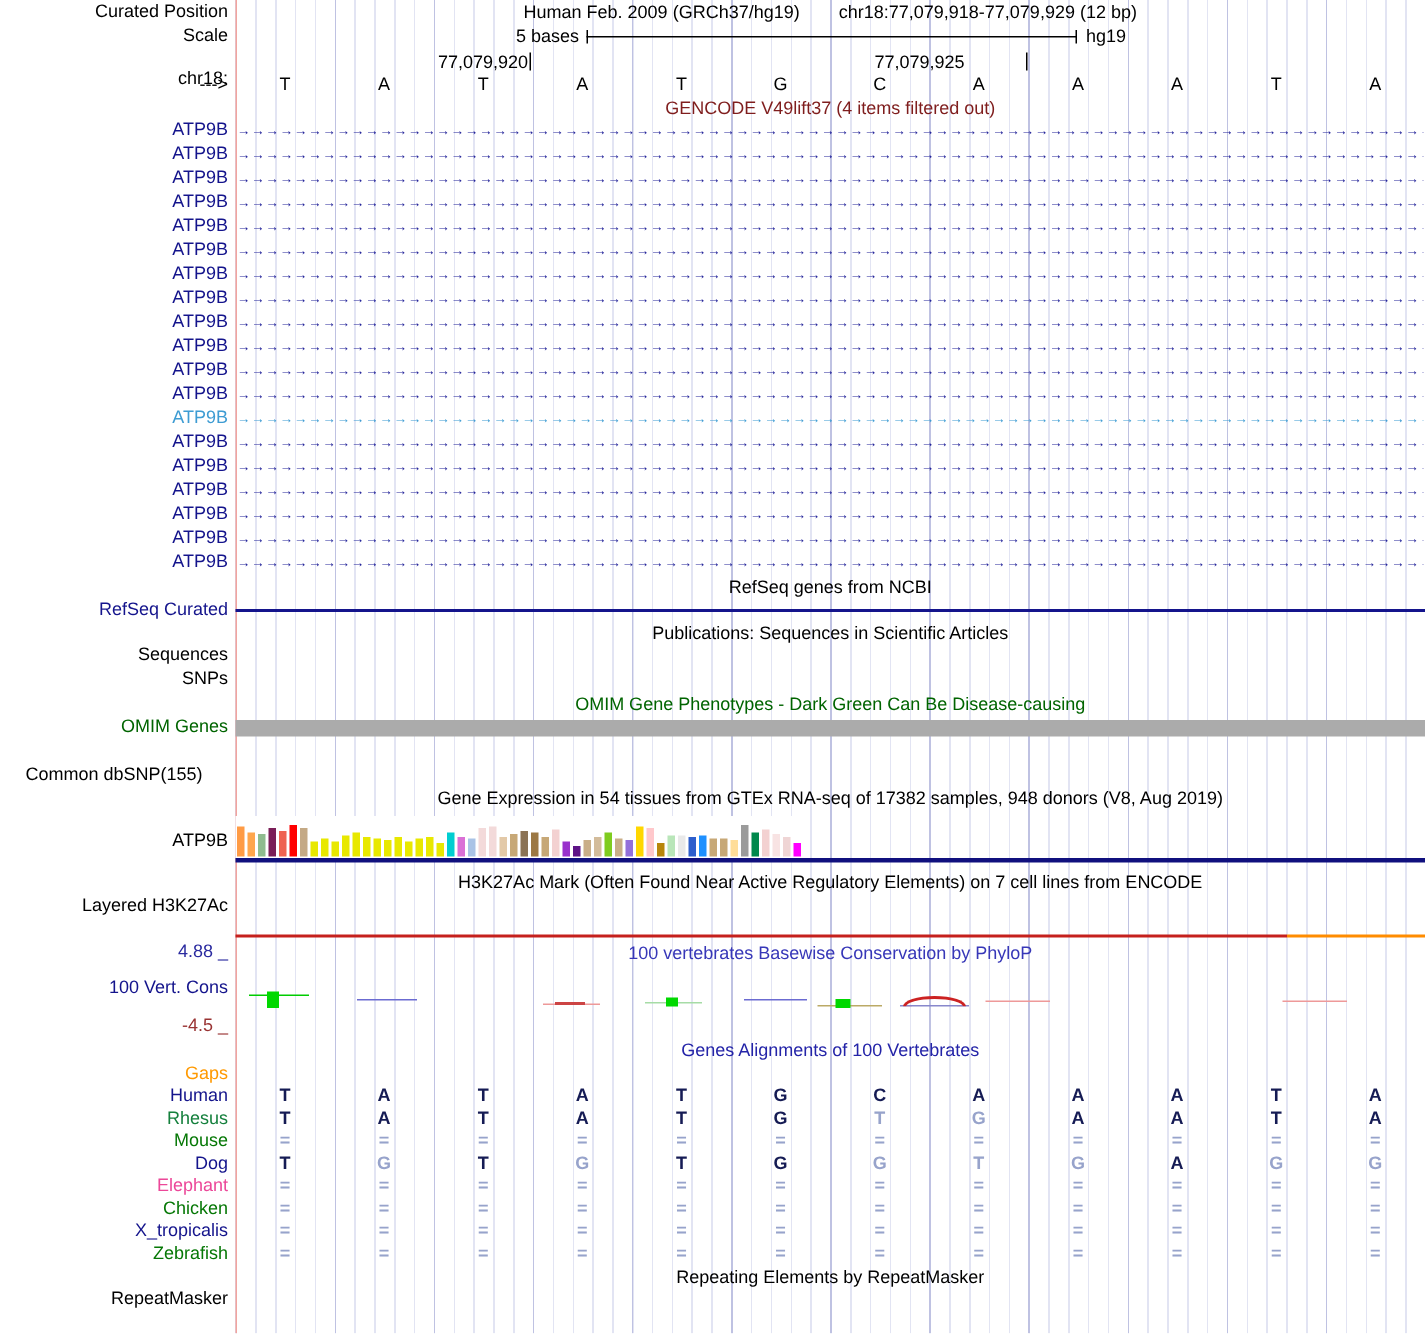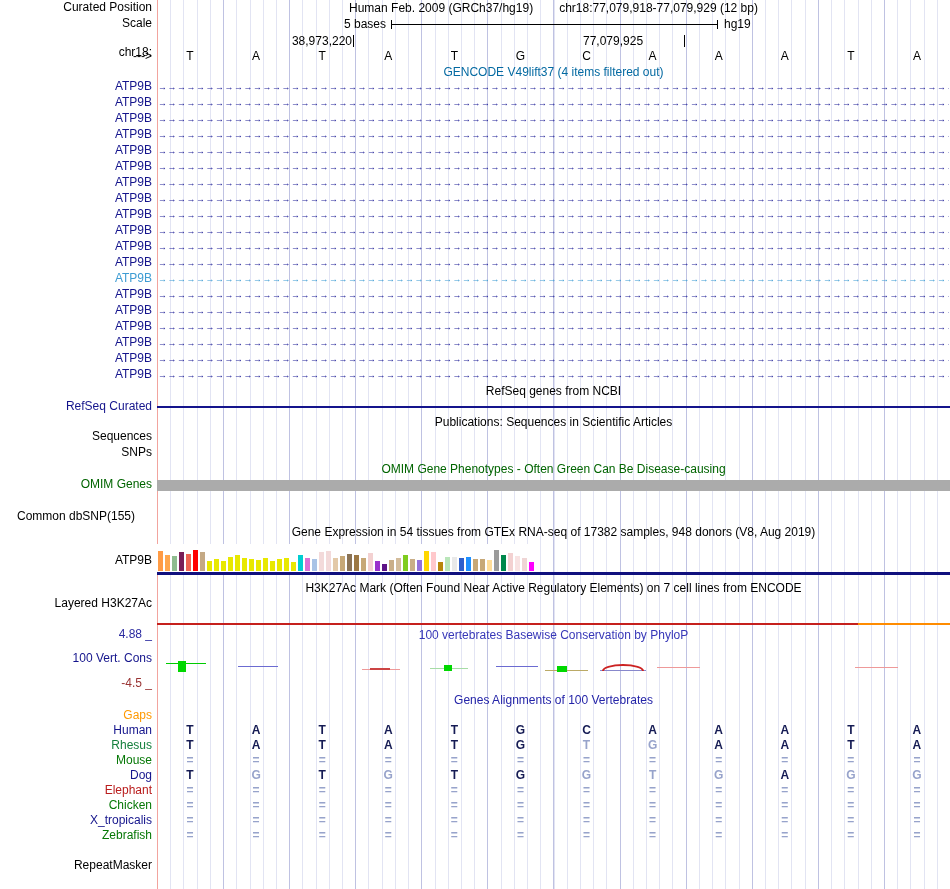--- a/index.html
+++ b/index.html
@@ -29,47 +29,48 @@
   <div id="boundary" style="left: 157px; top: 0px; width: 1px; height: 889px; background: rgb(242, 164, 158);"></div>
 
   <div class="hdr"><span>Human Feb. 2009 (GRCh37/hg19)</span><span style="position:static;padding-left:26px">chr18:77,079,918-77,079,929 (12 bp)</span></div>
 
   <div class="num" style="left:286px;top:18px;width:100px;text-align:right;">5 bases</div>
   <div style="left:391px;top:24px;width:327px;height:1px;background:#000;"></div>
   <div style="left:391px;top:20px;width:1px;height:9px;background:#000;"></div>
   <div style="left:717px;top:20px;width:1px;height:9px;background:#000;"></div>
   <div class="num" style="left:724px;top:18px;">hg19</div>
 
-  <div class="num" style="left:252px;top:35px;width:100px;text-align:right;">38,973,220</div>
+  <div class="num" style="left:252px;top:35px;width:100px;text-align:right;">77,079,920</div>
   <div style="left:353px;top:35px;width:1px;height:12px;background:#000;"></div>
   <div class="num" style="left:583px;top:35px;width:100px;text-align:left;">77,079,925</div>
   <div style="left:684px;top:35px;width:1px;height:12px;background:#000;"></div>
 <div class="lab" style="top: 1px; color: rgb(0, 0, 0);">Curated Position</div>
     <div class="lab" style="top: 17px; color: rgb(0, 0, 0);">Scale</div>
     <div class="lab" style="top: 46px; color: rgb(0, 0, 0);">chr18:</div>
     <div class="lab" style="top: 50px; color: rgb(0, 0, 0);">---&gt;</div>
     <div class="lab" style="top: 400px; color: rgb(20, 20, 140); padding-left: 11px;">RefSeq Curated</div>
     <div class="lab" style="top: 430px; color: rgb(0, 0, 0);">Sequences</div>
     <div class="lab" style="top: 446px; color: rgb(0, 0, 0);">SNPs</div>
     <div class="lab" style="top: 478px; color: rgb(0, 100, 0);">OMIM Genes</div>
     <div class="lab" style="top: 510px; color: rgb(0, 0, 0); text-align: center;">Common dbSNP(155)</div>
     <div class="lab" style="top: 554px; color: rgb(0, 0, 0);">ATP9B</div>
     <div class="lab" style="top: 597px; color: rgb(0, 0, 0);">Layered H3K27Ac</div>
     <div class="lab" style="top: 628px; color: rgb(43, 43, 160);">4.88 _</div>
     <div class="lab" style="top: 652px; color: rgb(20, 20, 140);">100 Vert. Cons</div>
     <div class="lab" style="top: 677px; color: rgb(153, 51, 51);">-4.5 _</div>
     <div class="lab" style="top: 859px; color: rgb(0, 0, 0);">RepeatMasker</div>
-    <div class="ttl" style="top: 66px; color: #0369a1;">GENCODE V49lift37 (4 items filtered out)</div>
+    <div class="ttl" style="top: 66px; color: #7f1d1d;">GENCODE V49lift37 (4 items filtered out)</div>
     <div class="ttl" style="top: 416px; color: rgb(0, 0, 0);">Publications: Sequences in Scientific Articles</div>
     <div class="ttl" style="top: 385px; color: rgb(0, 0, 0);">RefSeq genes from NCBI</div>
-    <div class="ttl" style="top: 463px; color: rgb(0, 100, 0);">OMIM Gene Phenotypes - Often Green Can Be Disease-causing</div>
+    <div class="ttl" style="top: 463px; color: rgb(0, 100, 0);">OMIM Gene Phenotypes - Dark Green Can Be Disease-causing</div>
     <div class="ttl" style="top: 526px; color: rgb(0, 0, 0);">Gene Expression in 54 tissues from GTEx RNA-seq of 17382 samples, 948 donors (V8, Aug 2019)</div>
     <div class="ttl" style="top: 582px; color: rgb(0, 0, 0);">H3K27Ac Mark (Often Found Near Active Regulatory Elements) on 7 cell lines from ENCODE</div>
     <div class="ttl" style="top: 629px; color: rgb(55, 55, 184);">100 vertebrates Basewise Conservation by PhyloP</div>
     <div class="ttl" style="top: 694px; color: rgb(36, 36, 168);">Genes Alignments of 100 Vertebrates</div>
+    <div class="ttl" style="top: 845px; color: rgb(0, 0, 0);">Repeating Elements by RepeatMasker</div>
     <div class="base" style="left: 180px; top: 50px;">T</div>
     <div class="base" style="left: 246.083px; top: 50px;">A</div>
     <div class="base" style="left: 312.166px; top: 50px;">T</div>
     <div class="base" style="left: 378.249px; top: 50px;">A</div>
     <div class="base" style="left: 444.332px; top: 50px;">T</div>
     <div class="base" style="left: 510.415px; top: 50px;">G</div>
     <div class="base" style="left: 576.498px; top: 50px;">C</div>
     <div class="base" style="left: 642.581px; top: 50px;">A</div>
     <div class="base" style="left: 708.664px; top: 50px;">A</div>
     <div class="base" style="left: 774.747px; top: 50px;">A</div>
@@ -233,21 +234,21 @@
     <div class="mz" style="left: 312.166px; top: 769px; color: rgb(21, 27, 84);">T</div>
     <div class="mz dim" style="left: 378.249px; top: 769px;">G</div>
     <div class="mz" style="left: 444.332px; top: 769px; color: rgb(21, 27, 84);">T</div>
     <div class="mz" style="left: 510.415px; top: 769px; color: rgb(21, 27, 84);">G</div>
     <div class="mz dim" style="left: 576.498px; top: 769px;">G</div>
     <div class="mz dim" style="left: 642.581px; top: 769px;">T</div>
     <div class="mz dim" style="left: 708.664px; top: 769px;">G</div>
     <div class="mz" style="left: 774.747px; top: 769px; color: rgb(21, 27, 84);">A</div>
     <div class="mz dim" style="left: 840.83px; top: 769px;">G</div>
     <div class="mz dim" style="left: 906.913px; top: 769px;">G</div>
-    <div class="lab" style="top: 784px; color: #b91c1c;">Elephant</div>
+    <div class="lab" style="top: 784px; color: #ec4899;">Elephant</div>
     <div class="mz dim" style="left: 180px; top: 784px;">=</div>
     <div class="mz dim" style="left: 246.083px; top: 784px;">=</div>
     <div class="mz dim" style="left: 312.166px; top: 784px;">=</div>
     <div class="mz dim" style="left: 378.249px; top: 784px;">=</div>
     <div class="mz dim" style="left: 444.332px; top: 784px;">=</div>
     <div class="mz dim" style="left: 510.415px; top: 784px;">=</div>
     <div class="mz dim" style="left: 576.498px; top: 784px;">=</div>
     <div class="mz dim" style="left: 642.581px; top: 784px;">=</div>
     <div class="mz dim" style="left: 708.664px; top: 784px;">=</div>
     <div class="mz dim" style="left: 774.747px; top: 784px;">=</div>

